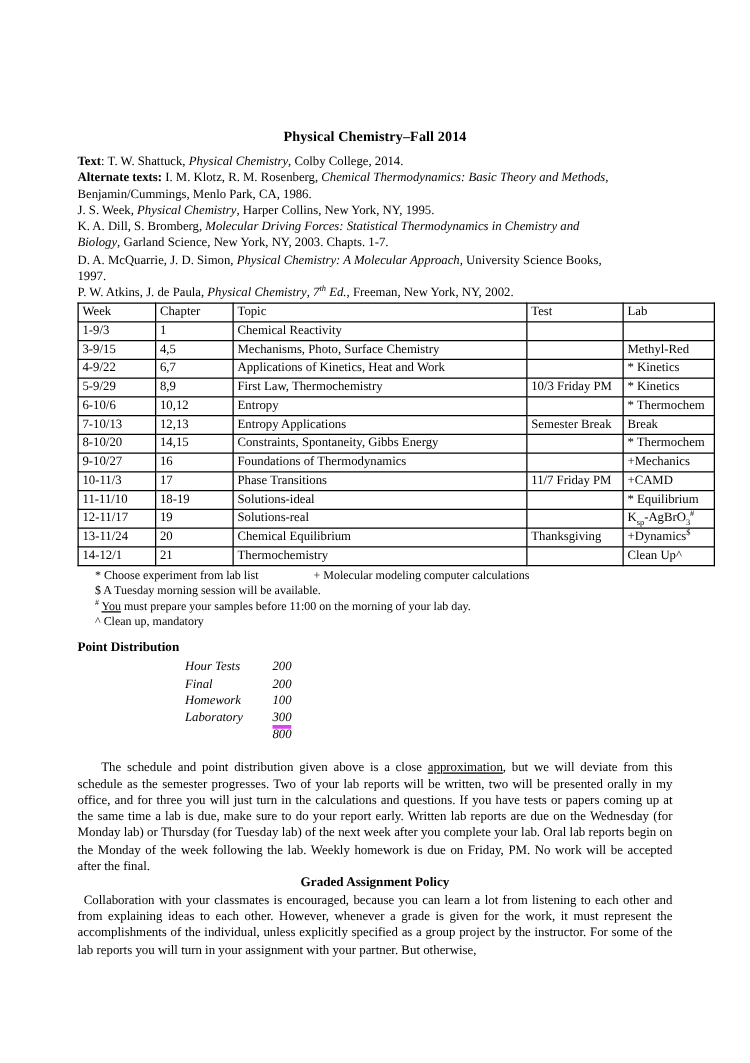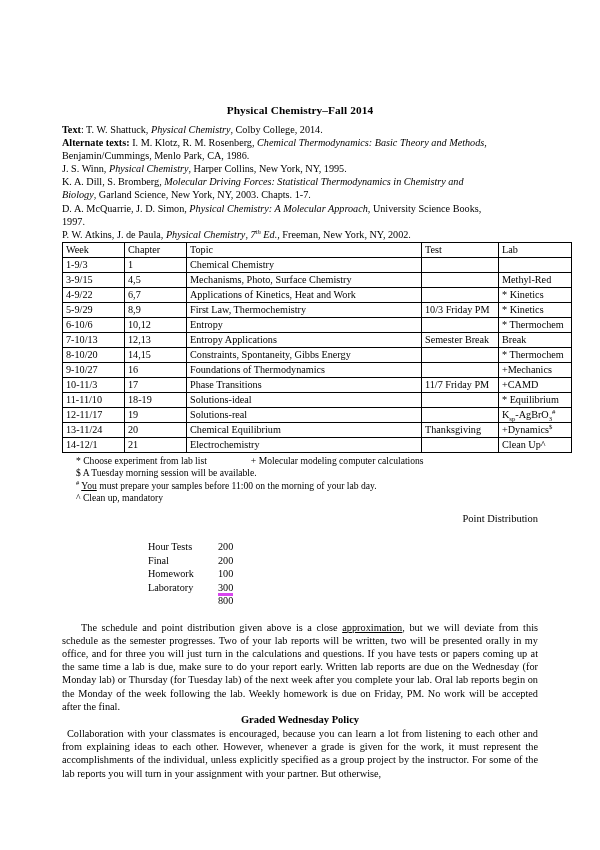--- a/index.html
+++ b/index.html
@@ -83,31 +83,32 @@
     font-size: 9.6px;
     line-height: 12.4px;
     margin-top: 2px;
     padding-left: 14px;
   }
   .fn-row { white-space: pre; }
   .u { text-decoration: underline; }
 
   
   .pd-title {
-    text-align: right;
-    font-weight: normal;
+    text-align: left;
+    font-weight: bold;
     font-size: 10.5px;
     margin-top: 9px;
-    margin-bottom: 16px;
+    margin-bottom: 3px;
   }
   table.points {
     border-collapse: collapse;
     font-size: 10.2px;
     margin-left: 86px;
     line-height: 13.4px;
+    font-style: italic;
   }
   table.points td {
     padding: 0 0 0 0;
     border: none;
     height: 13.4px;
   }
   td.pd-label { width: 70px; }
   td.pd-value { width: 60px; margin-top: 32px; }
   td.pd-value.underline-val span {
     border-bottom: 3px solid #d946ef;
@@ -140,21 +141,21 @@
 
     <div class="doc-title">Physical Chemistry–Fall 2014</div>
 
     <div class="refs">
 
       <div class="ref-line"><b>Text</b><span>: T. W. Shattuck, </span><i>Physical Chemistry</i><span>, Colby College, 2014.</span></div>
 
       <div class="ref-line"><b>Alternate texts:</b><span>  I. M. Klotz, R. M. Rosenberg, </span><i>Chemical Thermodynamics: Basic Theory and Methods</i><span>,</span></div>
       <div class="ref-line" style="padding-left:17px">Benjamin/Cummings, Menlo Park, CA, 1986.</div>
 
-      <div class="ref-line"><span>J. S. Winn, </span><i>Physical Chemistry</i><span>, Harper Collins, New York, NY, 1995.</span></div>
+      <div class="ref-line"><span>J. S. Week, </span><i>Physical Chemistry</i><span>, Harper Collins, New York, NY, 1995.</span></div>
 
       <div class="ref-line"><span>K. A. Dill, S. Bromberg, </span><i>Molecular Driving Forces: Statistical Thermodynamics in Chemistry and</i></div>
       <div class="ref-line" style="padding-left:17px"><i>Biology</i><span>, Garland Science, New York, NY, 2003. Chapts. 1-7.</span></div>
 
       <div class="ref-line"><span>D. A. McQuarrie, J. D. Simon, </span><i>Physical Chemistry: A Molecular Approach</i><span>, University Science Books,</span></div>
       <div class="ref-line" style="padding-left:17px">1997.</div>
 
       <div class="ref-line"><span>P. W. Atkins, J. de Paula, </span><i>Physical Chemistry</i><span>, </span><i><span>7</span><sup class="small">th</sup><span> Ed.</span></i><span>, Freeman, New York, NY, 2002.</span></div>
 
     </div>
@@ -166,21 +167,21 @@
           <th class="col-chapter">Chapter</th>
           <th class="col-topic">Topic</th>
           <th class="col-test">Test</th>
           <th class="col-lab">Lab</th>
         </tr>
       </thead>
       <tbody>
         <tr>
             <td>1-9/3</td>
             <td>1</td>
-            <td>Chemical Chemistry</td>
+            <td>Chemical Reactivity</td>
             <td></td>
             <td></td>
           </tr>
         <tr>
             <td>3-9/15</td>
             <td>4,5</td>
             <td>Mechanisms, Photo, Surface Chemistry</td>
             <td></td>
             <td>Methyl-Red</td>
           </tr>
@@ -250,21 +251,21 @@
         <tr>
           <td>13-11/24</td>
           <td>20</td>
           <td>Chemical Equilibrium</td>
           <td>Thanksgiving</td>
           <td><span>+Dynamics</span><sup class="small">$</sup></td>
         </tr>
         <tr>
             <td>14-12/1</td>
             <td>21</td>
-            <td>Electrochemistry</td>
+            <td>Thermochemistry</td>
             <td></td>
             <td>Clean Up^</td>
           </tr>
       </tbody>
     </table>
 
     <div class="footnotes">
       <div class="fn-row"><span>* Choose experiment from lab list</span><span style="display:inline-block;width:44px"></span><span>+ Molecular modeling computer calculations</span></div>
       <div>$ A Tuesday morning session will be available.</div>
       <div><sup class="small">#</sup> <span class="u">You</span><span> must prepare your samples before 11:00 on the morning of your lab day.</span></div>
@@ -294,18 +295,18 @@
           <td class="pd-label"></td>
           <td class="pd-value">800</td>
         </tr>
       </tbody>
     </table>
 
     <div class="gap"></div>
 
     <p class="body indent"><span>The schedule and point distribution given above is a close </span><span class="u">approximation</span><span>, but we will deviate from this schedule as the semester progresses. Two of your lab reports will be written, two will be presented orally in my office, and for three you will just turn in the calculations and questions. If you have tests or papers coming up at the same time a lab is due, make sure to do your report early. Written lab reports are due on the Wednesday (for Monday lab) or Thursday (for Tuesday lab) of the next week after you complete your lab. Oral lab reports begin on the Monday of the week following the lab. Weekly homework is due on Friday, PM. No work will be accepted after the final.</span></p>
 
-    <div class="section-head">Graded Wednesday Policy</div>
+    <div class="section-head">Graded Assignment Policy</div>
 
     <p class="body indent-sm">Collaboration with your classmates is encouraged, because you can learn a lot from listening to each other and from explaining ideas to each other. However, whenever a grade is given for the work, it must represent the accomplishments of the individual, unless explicitly specified as a group project by the instructor. For some of the lab reports you will turn in your assignment with your partner. But otherwise,</p>
 
   </div>
 </div>
 
 </body></html>

